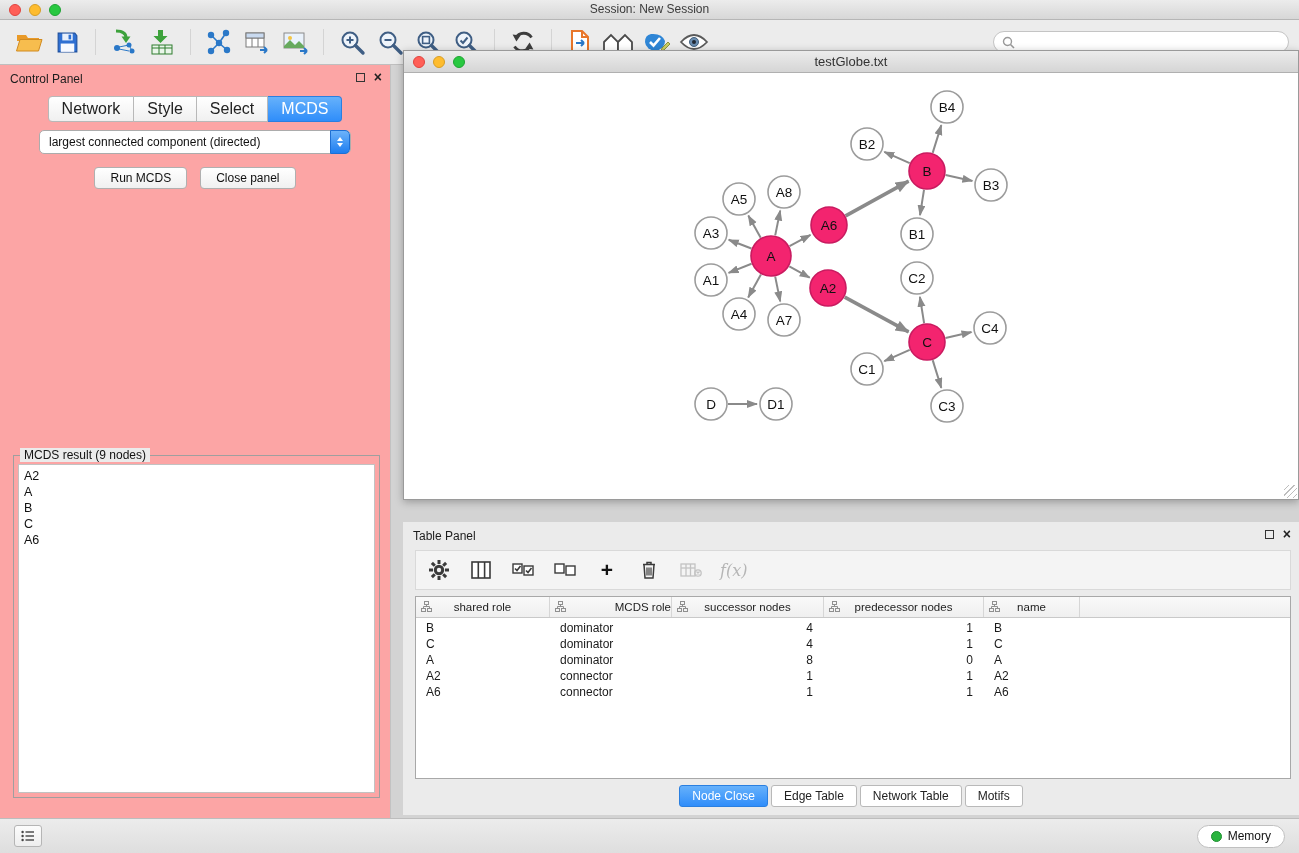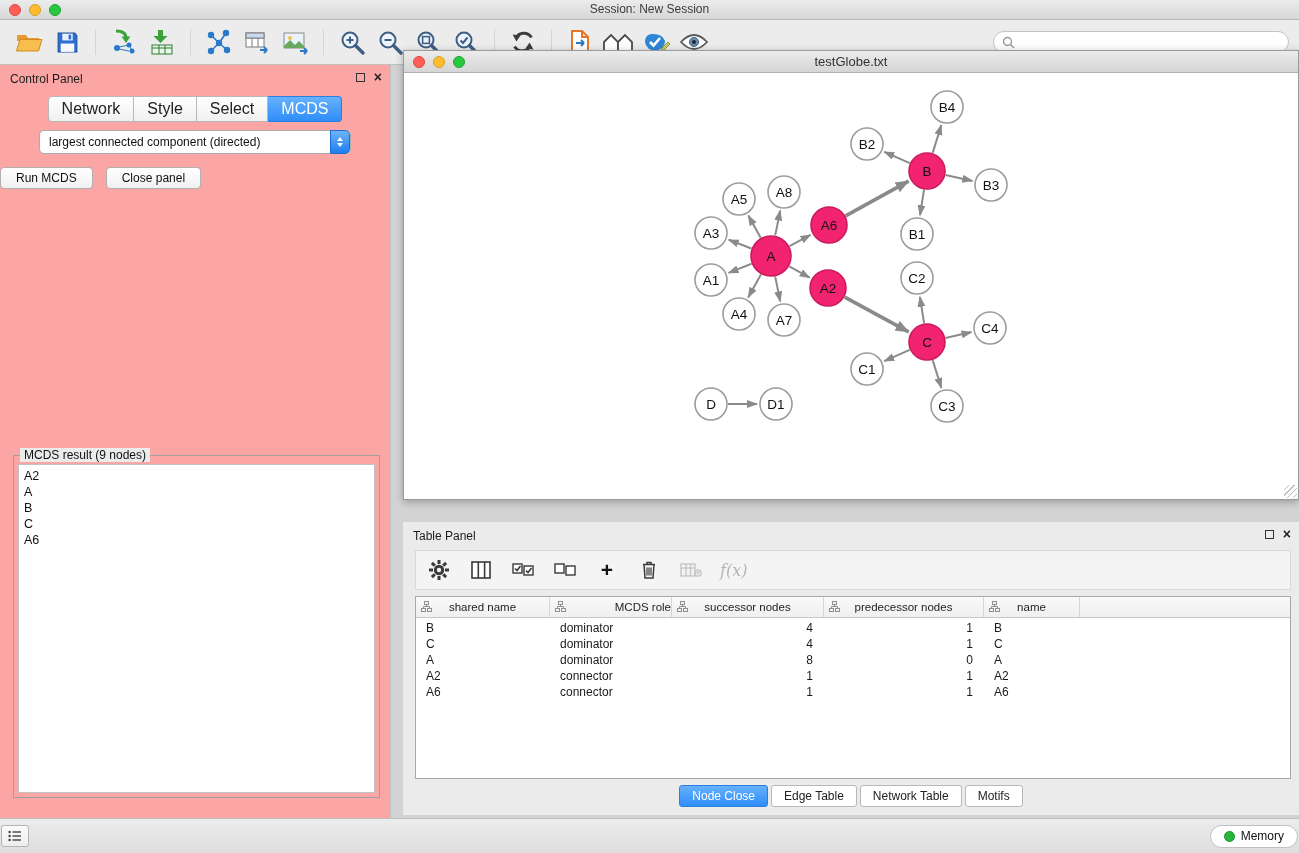--- a/index.html
+++ b/index.html
@@ -45,21 +45,21 @@
   .select { width:312px; height:24px; margin:8px auto 0 auto; background:#fff; border:1px solid #acacac;
     border-radius:5px; position:relative; display:flex; align-items:center; padding-left:9px; }
   .select-text { font-size:12px; color:#111; }
   .select-stepper { position:absolute; right:0; top:-1px; width:20px; height:24px; border-radius:0 5px 5px 0;
     background:linear-gradient(#6db3fa,#1e7ef0); display:flex; flex-direction:column; align-items:center;
     justify-content:center; gap:2px; border:1px solid #1d6fd4; }
   .tri-up { width:0; height:0; border-left:3.5px solid transparent; border-right:3.5px solid transparent;
     border-bottom:4.5px solid #fff; }
   .tri-down { width:0; height:0; border-left:3.5px solid transparent; border-right:3.5px solid transparent;
     border-top:4.5px solid #fff; }
-  .cp-buttons { display:flex; gap:13px; margin-top:13px; }
+  .cp-buttons { display:flex; justify-content:center; gap:13px; margin-top:13px; }
   .cp-btn { font-size:12px; padding:3px 15px; background:linear-gradient(#ffffff,#f0f0f0);
     border:1px solid #b0b0b0; border-radius:4px; color:#111; font-family:"Liberation Sans", sans-serif; }
   .result-box { position:absolute; left:13px; right:10px; top:390px; bottom:20px; border:1px solid #9f9f9f; }
   .result-legend { position:absolute; top:-8px; left:6px; background:#ebebeb; padding:0 4px;
     font-size:12px; color:#111; }
   .result-inner { position:absolute; left:4px; right:4px; top:8px; bottom:4px; background:#fff;
     border:1px solid #c2c2c2; padding:3px 0 0 5px; overflow:auto; }
   .result-item { font-size:12.5px; line-height:16px; color:#111; }
 
   
@@ -94,21 +94,21 @@
   .t-cell { font-size:12px; padding-left:10px; white-space:nowrap; overflow:hidden; }
   .t-cell.num { text-align:right; padding-right:11px; padding-left:0; }
   .table-tabs { position:absolute; left:0; right:0; bottom:8px; display:flex; justify-content:center; gap:3px; }
   .t-tab { font-size:12px; padding:3px 12px; background:#fff; border:1px solid #b9b9b9;
     border-radius:3px; color:#222; }
   .t-tab.active { background:linear-gradient(#66b1fb,#2f8dfa); border-color:#2a7fe0; color:#fff; }
 
   
   .statusbar { position:absolute; left:0; top:818px; width:100%; height:35px;
     background:linear-gradient(#ececec,#dedede); border-top:1px solid #bdbdbd;
-    display:flex; align-items:center; padding:0 1px; }
+    display:flex; align-items:center; padding:0 14px; }
   .status-left-btn { width:28px; height:22px; background:linear-gradient(#fcfcfc,#eeeeee);
     border:1px solid #b5b5b5; border-radius:3px; display:flex; align-items:center; justify-content:center; }
   .memory-btn { margin-left:auto; height:23px; background:#fff; border:1px solid #c0c0c0;
     border-radius:12px; display:flex; align-items:center; gap:6px; padding:0 13px; }
   .mem-dot { width:11px; height:11px; border-radius:50%; background:#29b43e; border:1px solid #1d8f2f; }
   .memory-label { font-size:12px; color:#111; }
 </style>
 </head>
 <body>
 
@@ -513,21 +513,21 @@
     <div class="t-header">
         <div class="t-h-cell" style="width: 134px;">
           <span class="col-icon"><svg width="11" height="11" viewBox="0 0 11 11">
               <g fill="none" stroke="#8f8f8f">
                 <rect x="3.5" y="0.5" width="4" height="3"></rect>
                 <rect x="0.5" y="7.5" width="4" height="3"></rect>
                 <rect x="6.5" y="7.5" width="4" height="3"></rect>
                 <path d="M5.5 3.5 v2 M2.5 7.5 v-2 h6 v2"></path>
               </g>
             </svg></span>
-          <span class="col-label">shared name</span>
+          <span class="col-label">shared role</span>
         </div>
         <div class="t-h-cell" style="width: 122px; justify-content: flex-end;">
           <span class="col-icon"><svg width="11" height="11" viewBox="0 0 11 11">
               <g fill="none" stroke="#8f8f8f">
                 <rect x="3.5" y="0.5" width="4" height="3"></rect>
                 <rect x="0.5" y="7.5" width="4" height="3"></rect>
                 <rect x="6.5" y="7.5" width="4" height="3"></rect>
                 <path d="M5.5 3.5 v2 M2.5 7.5 v-2 h6 v2"></path>
               </g>
             </svg></span>

